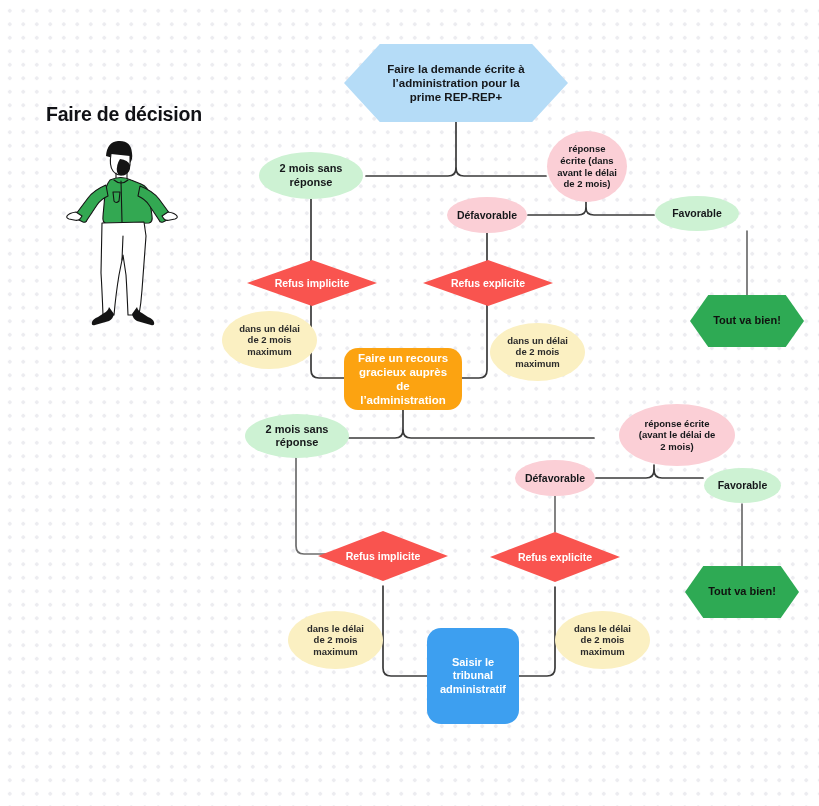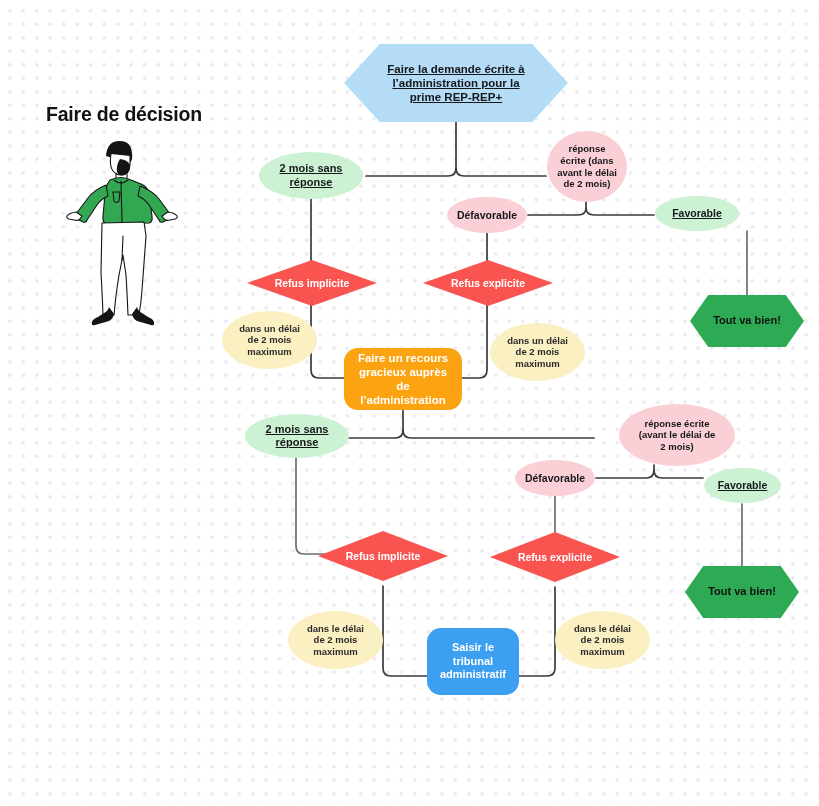--- a/index.html
+++ b/index.html
@@ -38,22 +38,22 @@
   .hexa {
     clip-path: polygon(16% 0%, 84% 0%, 100% 50%, 84% 100%, 16% 100%, 0% 50%);
   }
   .rhombus {
     clip-path: polygon(50% 0%, 100% 50%, 50% 100%, 0% 50%);
   }
   .ellipse { border-radius: 50%; }
   .rrect { border-radius: 14px; }
 
   
-  .c-blue      { background: #b5dcf7; color: #15171a; text-decoration: underline; }
-  .c-green-lt  { background: #cdf2d3; color: #15171a; text-decoration: underline; }
+  .c-blue      { background: #b5dcf7; color: #15171a; }
+  .c-green-lt  { background: #cdf2d3; color: #15171a; }
   .c-pink      { background: #fbcfd6; color: #15171a; }
   .c-red       { background: #f9544f; color: #ffffff; }
   .c-yellow    { background: #fbf0c2; color: #2a2a2a; }
   .c-green-dk  { background: #2eaa54; color: #10120f; }
   .c-orange    { background: #fca311; color: #ffffff; }
   .c-cyan      { background: #3d9ff0; color: #ffffff; }
 
   .t-bold   { font-weight: 700; }
   .t-normal { font-weight: 600; }
 
@@ -204,16 +204,16 @@
   <div class="node ellipse c-yellow t-normal" style="left:288px; top:611px; width:95px; height:58px; font-size:9.5px;">dans le délai
 de 2 mois
 maximum</div>
 
   <div class="node ellipse c-yellow t-normal" style="left:555px; top:611px; width:95px; height:58px; font-size:9.5px;">dans le délai
 de 2 mois
 maximum</div>
 
   <div class="node hexa c-green-dk t-bold" style="left:685px; top:566px; width:114px; height:52px; font-size:11px;">Tout va bien!</div>
 
-  <div class="node rrect c-cyan t-bold" style="left:427px; top:628px; width:92px; height:67px; font-size:11px; padding:4px 5px;">Saisir le tribunal
+  <div class="node rrect c-cyan t-bold" style="left:427px; top:628px; width:92px; height:96px; font-size:11px; padding:4px 5px;">Saisir le tribunal
 administratif</div>
 
 </div>
 
 </body></html>

